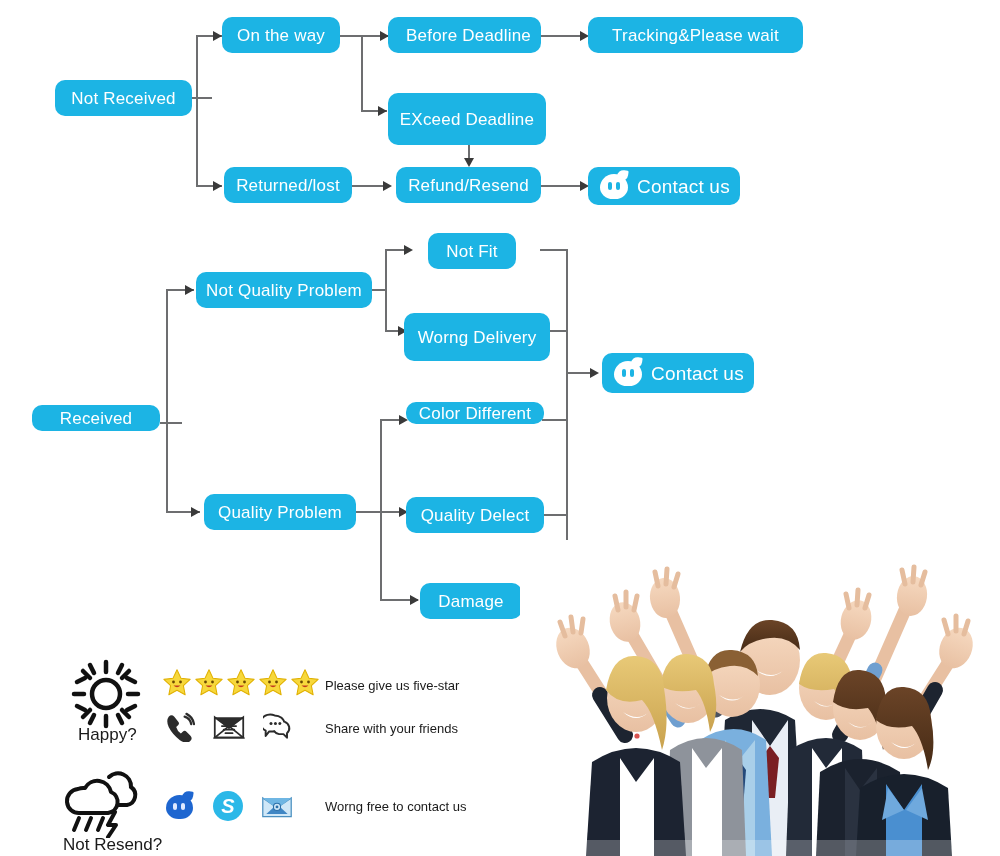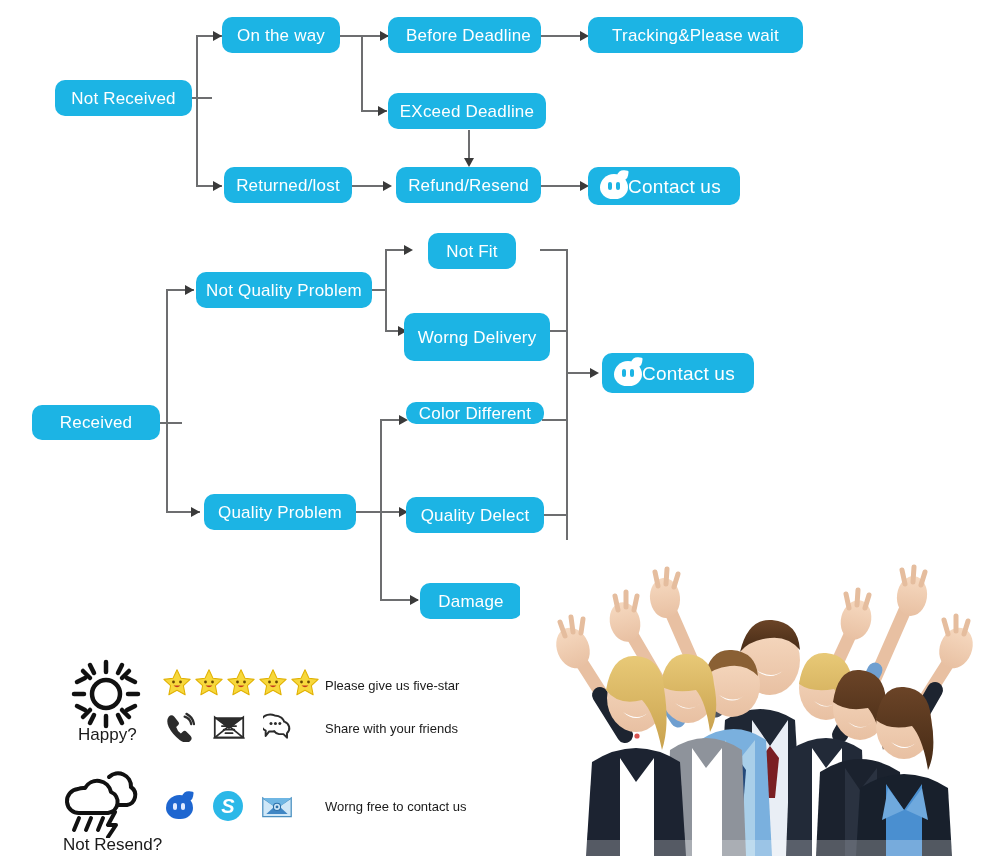--- a/index.html
+++ b/index.html
@@ -27,20 +27,21 @@
     justify-content: center;
     font-size: 17px;
     letter-spacing: 0.2px;
     white-space: nowrap;
     padding: 0 12px;
     line-height: 1;
     user-select: none;
   }
   .node.contact {
     justify-content: flex-start;
+    gap: 9px;
     font-size: 19px;
   }
 
   
   .tm-icon {
     width: 28px; height: 28px;
     flex: 0 0 28px;
     position: relative;
   }
   .tm-icon .body {
@@ -192,21 +193,21 @@
     <div class="arrow right" style="left:580px; top:181px;"></div>
 
     <div class="node" style="left:55px; top:80px; width:137px; height:36px;">Not Received</div>
 
     <div class="node" style="left:222px; top:17px; width:118px; height:36px;">On the way</div>
 
     <div class="node" style="left:388px; top:17px; width:153px; height:36px;padding-left:20px;">Before Deadline</div>
 
     <div class="node" style="left:588px; top:17px; width:215px; height:36px;">Tracking&amp;Please wait</div>
 
-    <div class="node" style="left:388px; top:93px; width:158px; height:36px;">EXceed Deadline</div>
+    <div class="node" style="left:388px; top:93px; width:158px; height:52px;">EXceed Deadline</div>
 
     <div class="node" style="left:224px; top:167px; width:128px; height:36px;">Returned/lost</div>
 
     <div class="node" style="left:396px; top:167px; width:145px; height:36px;">Refund/Resend</div>
 
     <div class="node contact" style="left:588px; top:167px; width:152px; height:38px;">
       <span class="tm-icon">
         <span class="horn"></span>
           <span class="body"></span>
         <span class="eye l"></span>
@@ -242,21 +243,21 @@
 
     <div class="ln v" style="left:566px; top:249px; height:352px;"></div>
     <div class="ln h" style="left:540px; top:249px; width:28px;"></div>
     <div class="ln h" style="left:548px; top:330px; width:20px;"></div>
     <div class="ln h" style="left:542px; top:419px; width:26px;"></div>
     <div class="ln h" style="left:544px; top:514px; width:24px;"></div>
     <div class="ln h" style="left:520px; top:600px; width:48px;"></div>
     <div class="ln h" style="left:566px; top:372px; width:28px;"></div>
     <div class="arrow right" style="left:590px; top:368px;"></div>
 
-    <div class="node" style="left:32px; top:405px; width:128px; height:35px;">Received</div>
+    <div class="node" style="left:32px; top:405px; width:128px; height:26px;">Received</div>
 
     <div class="node" style="left:196px; top:272px; width:176px; height:36px;">Not Quality Problem</div>
 
     <div class="node" style="left:428px; top:233px; width:88px; height:36px;">Not Fit</div>
 
     <div class="node" style="left:404px; top:313px; width:146px; height:48px;">Worng Delivery</div>
 
     <div class="node" style="left:204px; top:494px; width:152px; height:36px;">Quality Problem</div>
 
     <div class="node" style="left:406px; top:402px; width:138px; height:22px;">Color Different</div>

